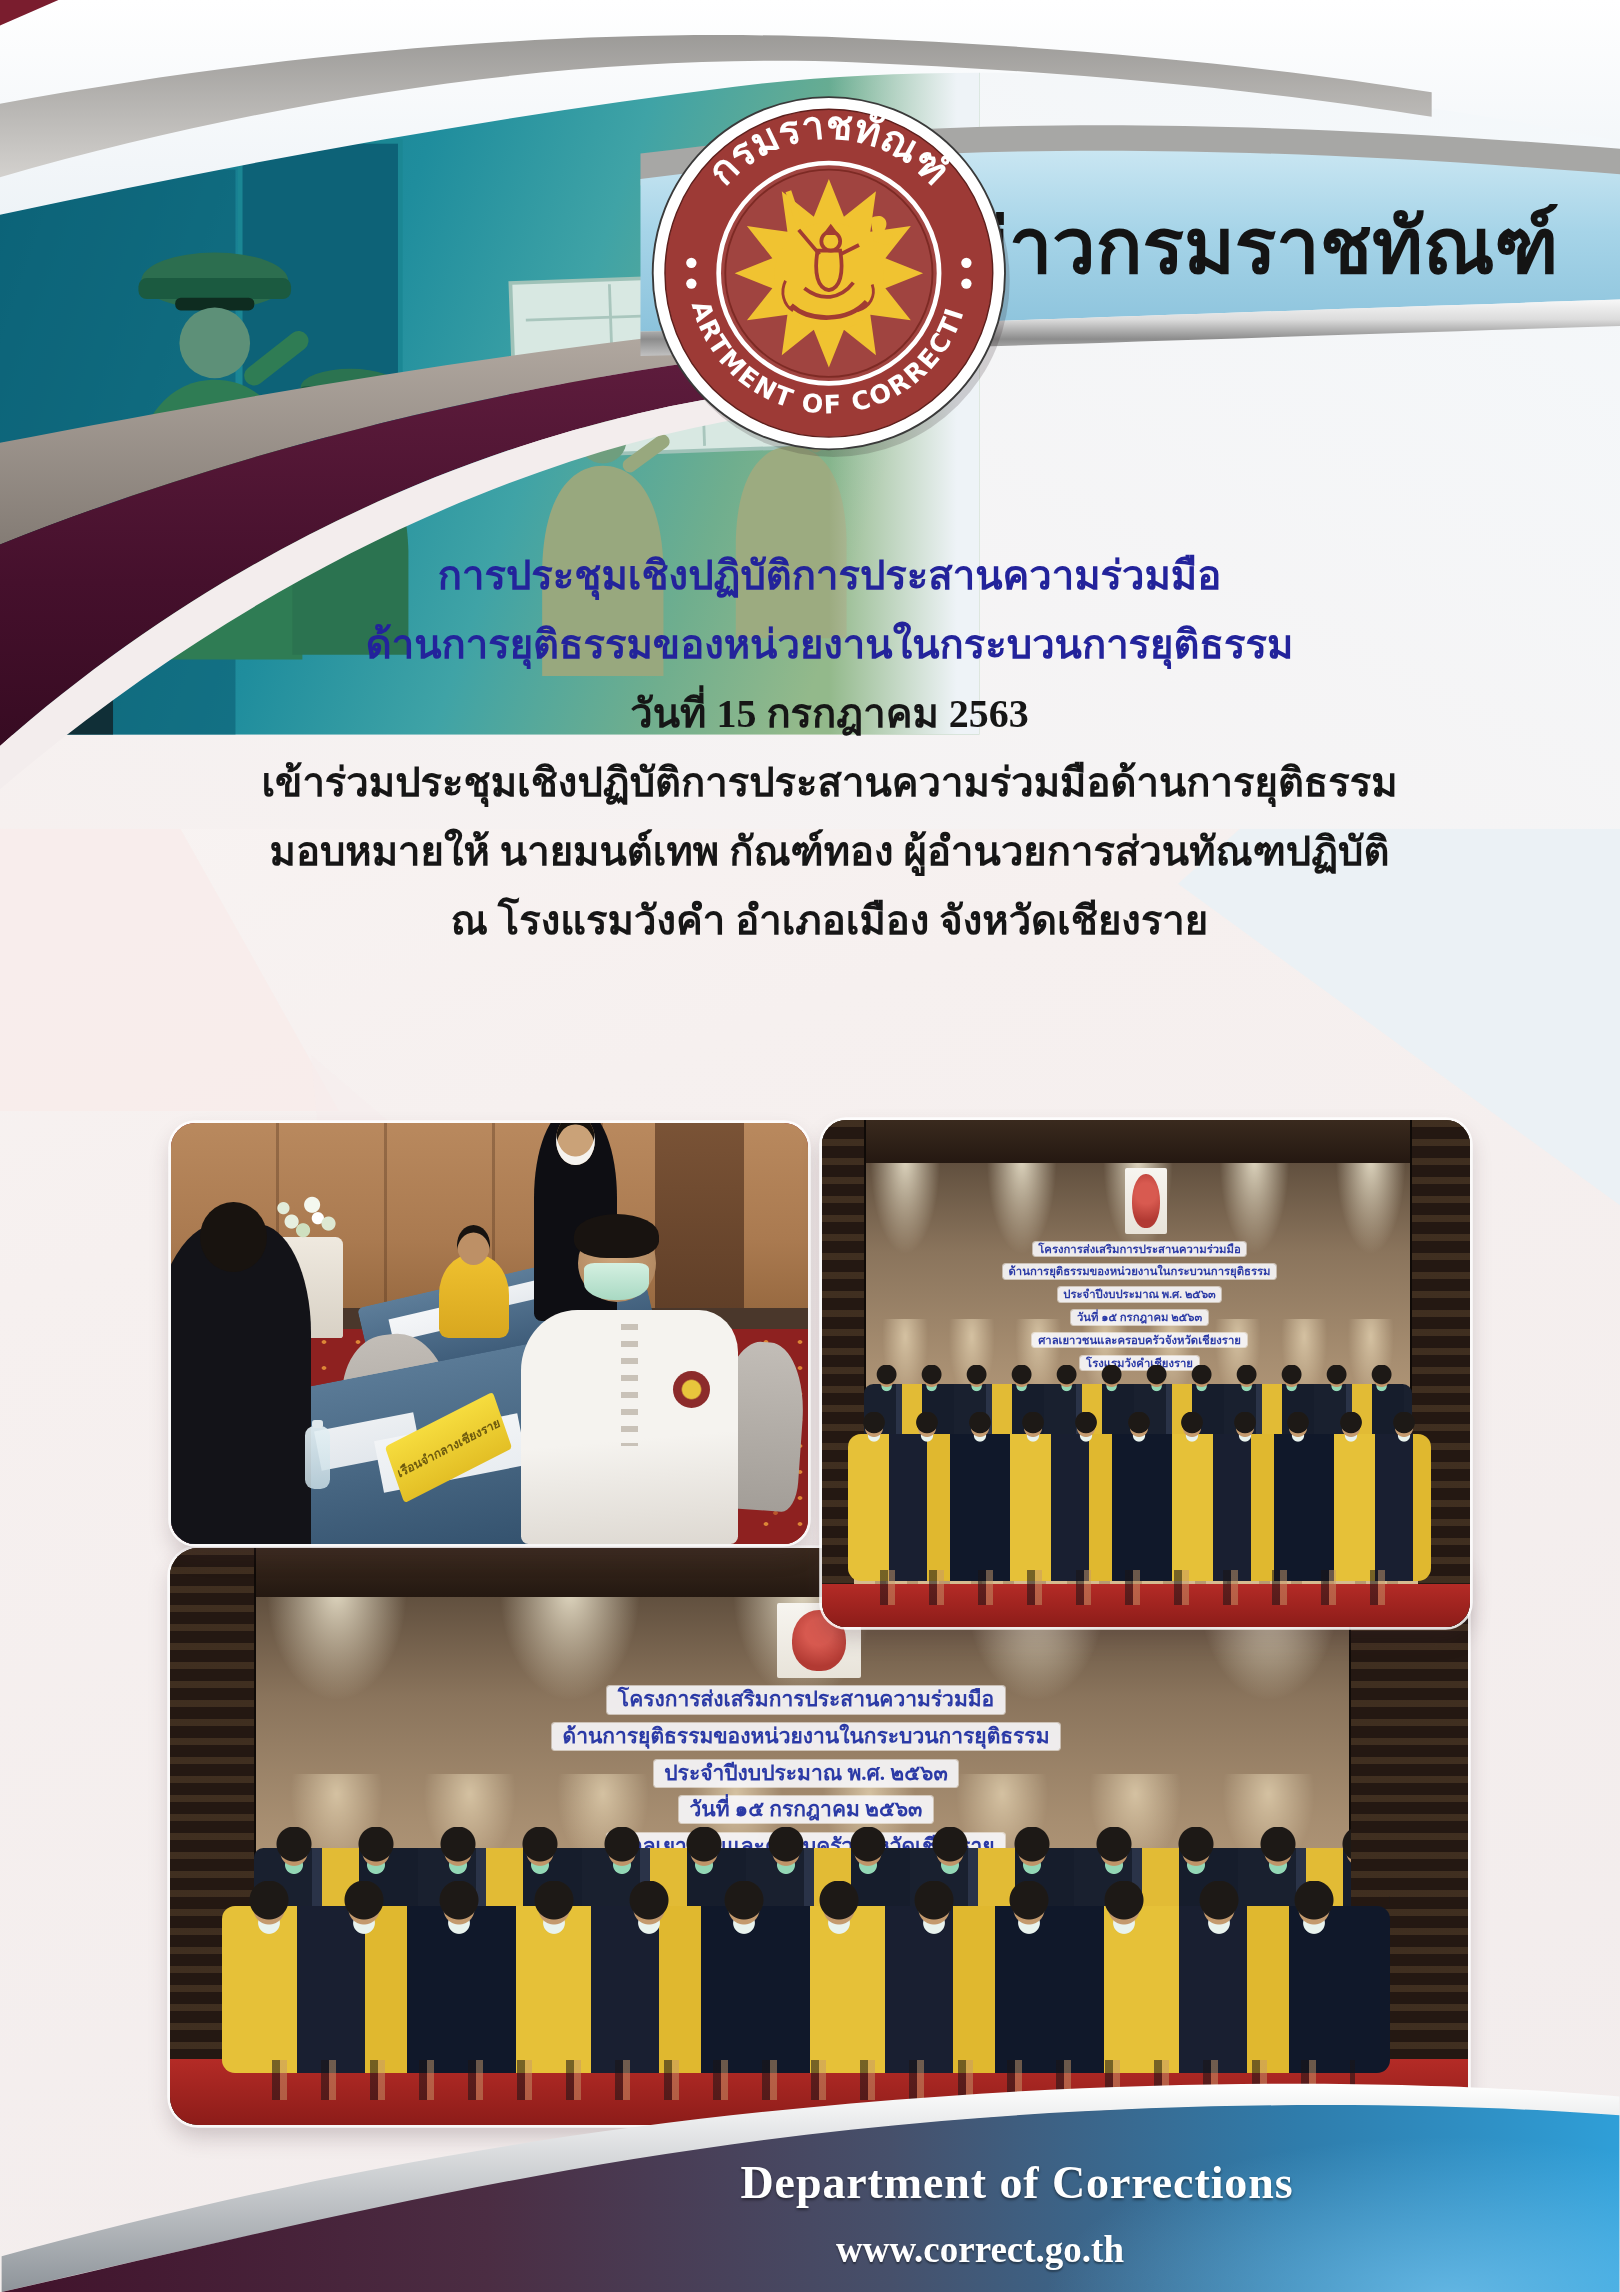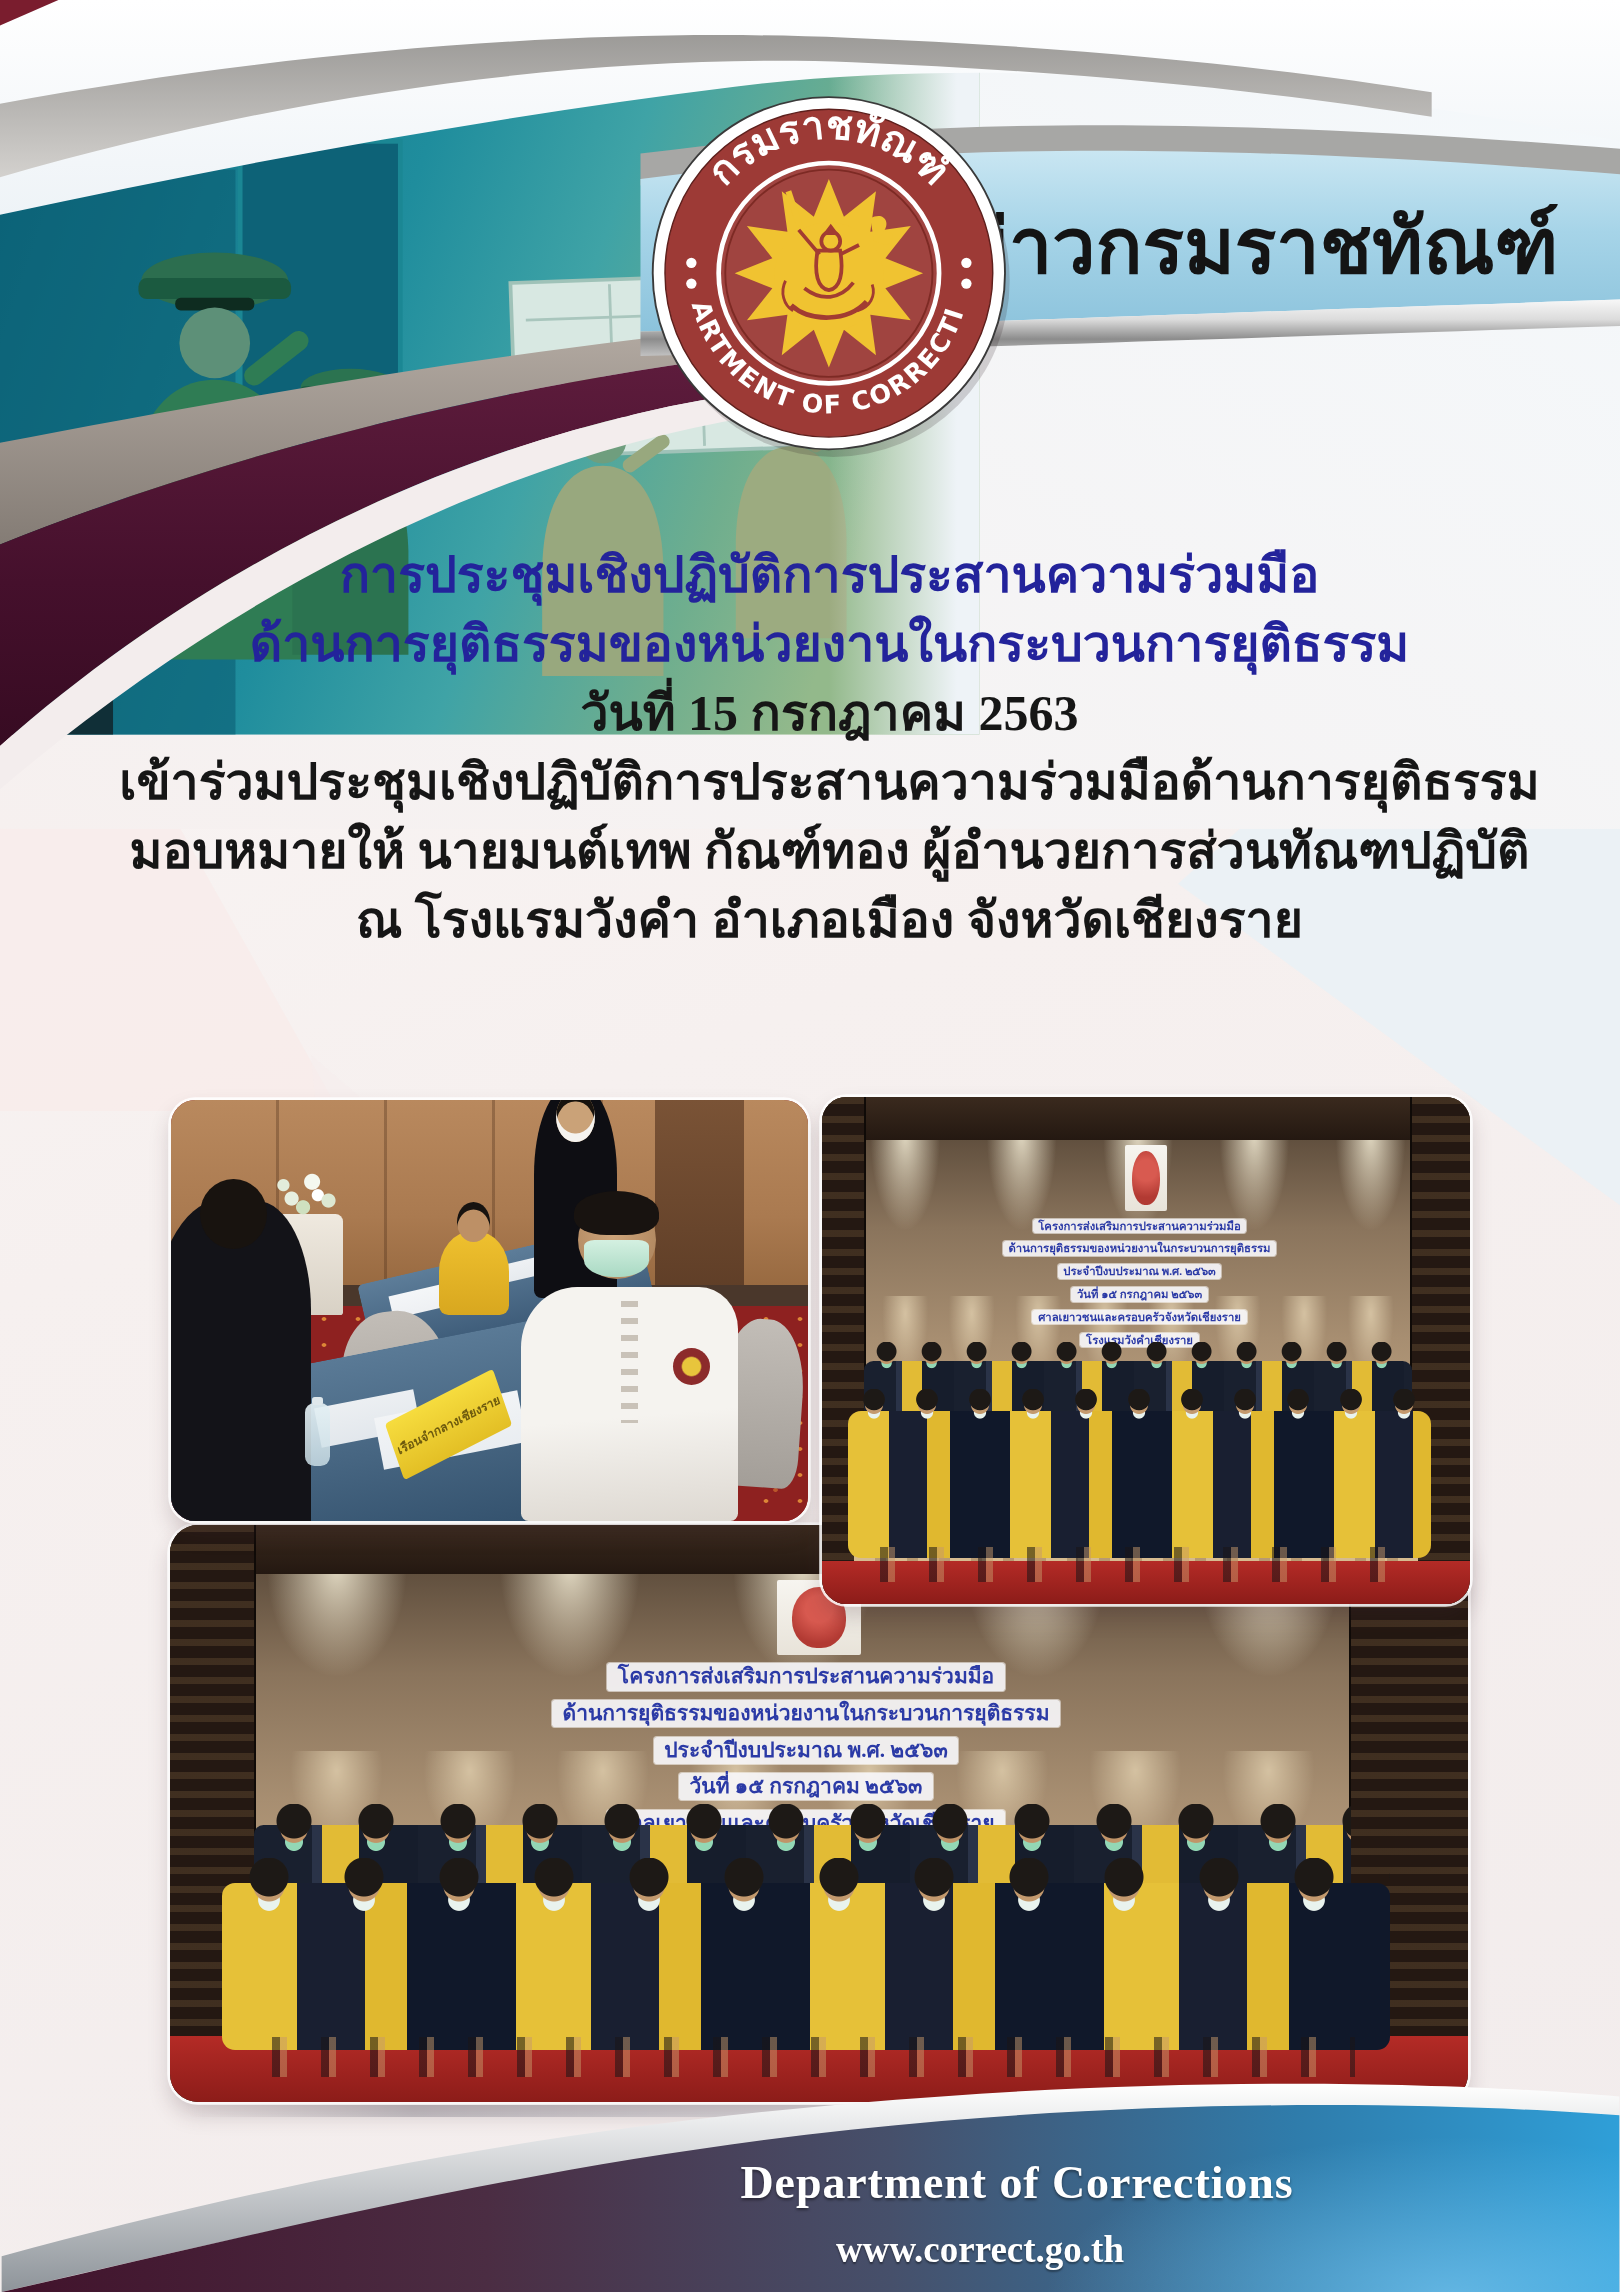--- a/index.html
+++ b/index.html
@@ -9,26 +9,26 @@
   .abs{position:absolute;}
   
   .bg-tri{position:absolute;pointer-events:none;}
   .bg-tri.t1{left:0;top:508px;width:339px;height:603px;background:#f8ebea;opacity:.75;clip-path:polygon(0 0,100% 100%,0 100%);}
   .bg-tri.t2{right:0;top:490px;width:443px;height:716px;background:#e9f1f6;opacity:.8;clip-path:polygon(100% 0,100% 100%,0 55%);}
   .bg-tri.t3{left:772px;top:1789px;width:527px;height:490px;background:#f2e9ed;opacity:.5;clip-path:polygon(50% 0,100% 100%,0 85%);}
   .bg-tri.t4{left:311px;top:1055px;width:395px;height:847px;background:#f6ecec;opacity:.55;clip-path:polygon(0 0,100% 40%,20% 100%);}
 
   
   #announce{left:0;right:0;top:541px;text-align:center;font-weight:700;}
-  #announce .aline{height:69px;line-height:69px;font-size:50px;color:#161616;white-space:nowrap;padding-left:38px;}
+  #announce .aline{height:69px;line-height:69px;font-size:40px;color:#161616;white-space:nowrap;padding-left:38px;}
   #announce .aline.navy{color:#23239b;}
 
   
   .photo{position:absolute;border-radius:24.5px;overflow:hidden;
-    box-shadow:0 0 0 2.8px rgba(255,255,255,.85),0 11.3px 21px rgba(70,40,50,.22);}
+    box-shadow:0 0 0 2.8px rgba(255,255,255,.85),0 11.3px 21px rgba(70,40,50,.22);margin-top:23px;}
   #photo-meeting{left:171px;top:1100px;width:637px;height:421px;z-index:4;}
   #photo-group-small{left:822px;top:1097px;width:648px;height:507px;z-index:4;}
   #photo-group-large{left:170px;top:1525px;width:1298px;height:577px;z-index:3;border-radius:28px;}
   #photo-reflection{left:185px;top:2105px;width:1271px;height:12.2px;z-index:2;opacity:.8;border-radius:0 0 11.3px 11.3px;
     background:linear-gradient(90deg,rgba(150,150,158,0),rgba(145,145,155,.55) 18%,rgba(208,208,214,.75) 50%,rgba(145,145,155,.5) 82%,rgba(150,150,158,0));}
 
   
   .meeting{position:absolute;inset:0;background:#8d2120;}
   .m-wall{position:absolute;left:0;top:0;width:100%;height:46%;
     background:linear-gradient(180deg,#b9895e 0%,#aa7a50 60%,#96683f 100%);}

